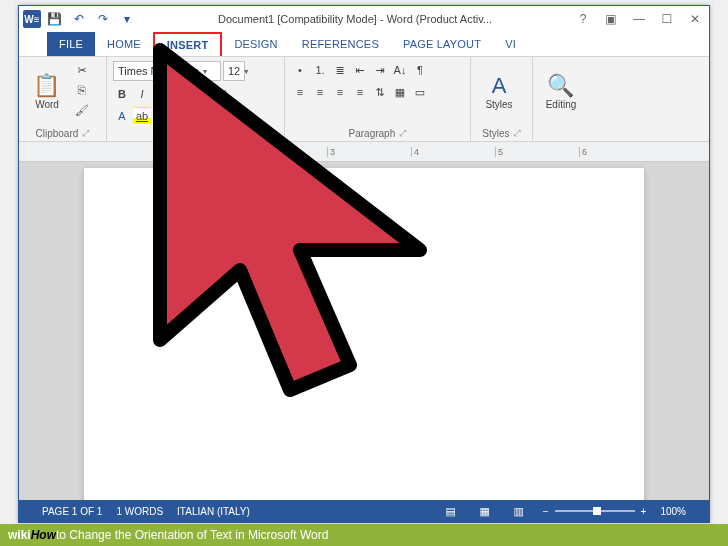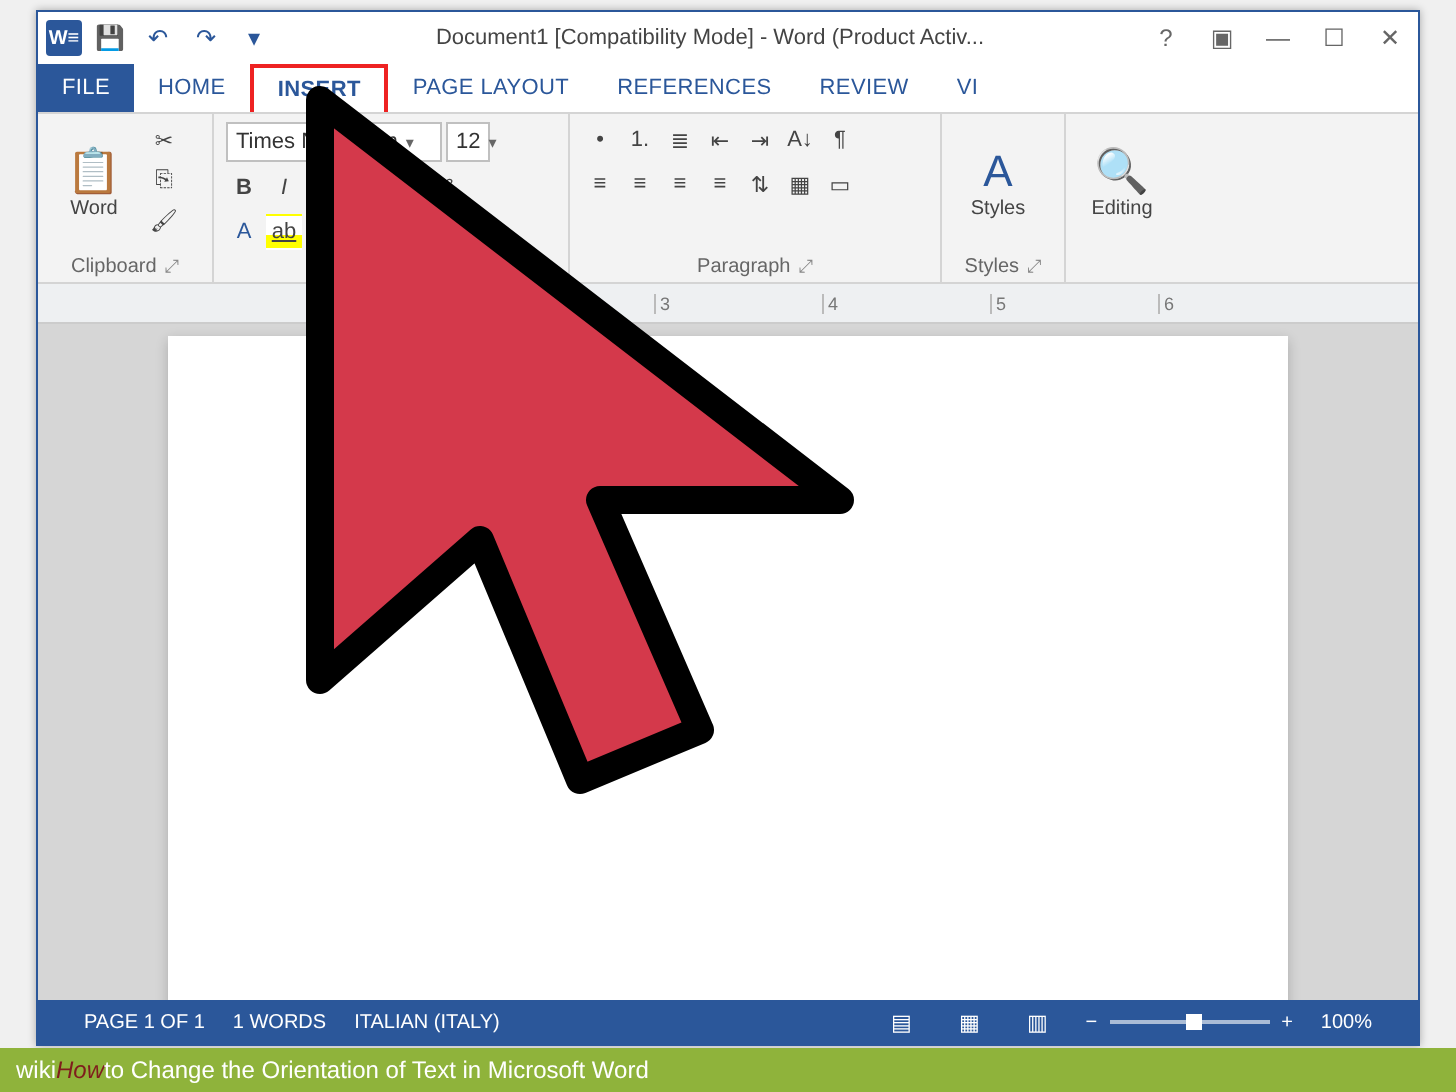--- a/index.html
+++ b/index.html
@@ -15,21 +15,21 @@
   .titlebar { height: 26px; background: #fff; display: flex; align-items: stretch; font-size: 11px; color: #444; }
   .title-left { display: flex; align-items: center; gap: 4px; padding: 0 4px; }
   .word-icon { width: 18px; height: 18px; background: #2b579a; color: #fff; font-weight: bold; font-size: 10px; display: flex; align-items: center; justify-content: center; border-radius: 2px; }
   .qat-btn { width: 20px; height: 20px; display: flex; align-items: center; justify-content: center; color: #2b579a; cursor: pointer; font-size: 12px; }
   .title-center { flex: 1; display: flex; align-items: center; justify-content: center; overflow: hidden; white-space: nowrap; }
   .title-right { display: flex; align-items: center; }
   .winbtn { width: 28px; height: 26px; display: flex; align-items: center; justify-content: center; color: #666; font-size: 12px; cursor: pointer; }
   
   .tabstrip { height: 24px; background: #fff; display: flex; align-items: stretch; font-size: 11px; }
   .tab { padding: 0 12px; display: flex; align-items: center; color: #2b579a; cursor: pointer; text-transform: uppercase; letter-spacing: .2px; }
-  .tab.file { background: #2b579a; color: #fff; }
+  .tab.file { background: #2b579a; color: #fff; margin-left: 28px; }
   .tab.active { border: 2px solid #e22; border-bottom: none; color: #2b579a; font-weight: 600; background:#fff; }
   
   .ribbon { height: 86px; background: #f3f3f3; border-top: 1px solid #d4d4d4; border-bottom: 1px solid #d4d4d4; display: flex; }
   .group { border-right: 1px solid #d4d4d4; display: flex; flex-direction: column; padding: 4px 6px 0 6px; }
   .group .body { flex: 1; display: flex; align-items: flex-start; gap: 4px; }
   .group .label { height: 16px; font-size: 10px; color: #666; text-align: center; display:flex; align-items:center; justify-content:center; gap:4px; }
   .dlaunch { font-size: 9px; color: #888; }
   .bigbtn { display: flex; flex-direction: column; align-items: center; justify-content: center; width: 44px; height: 60px; font-size: 10px; color: #444; cursor: pointer; }
   .bigbtn .ic { font-size: 22px; color: #2b579a; }
   .col { display: flex; flex-direction: column; gap: 2px; }
@@ -46,22 +46,22 @@
   .cursor-caret { width: 1px; height: 16px; background: #000; }
   
   .statusbar { height: 22px; background: #2b579a; color: #fff; display: flex; align-items: center; font-size: 10px; padding: 0 23px; gap: 14px; }
   .statusbar .spacer { flex: 1; }
   .viewbtn { width: 20px; height: 16px; display:flex; align-items:center; justify-content:center; cursor:pointer; font-size:11px; }
   .zoom { display:flex; align-items:center; gap:6px; }
   .zoom .track { width: 80px; height: 2px; background: rgba(255,255,255,.6); position: relative; }
   .zoom .thumb { position:absolute; left: 38px; top:-3px; width:8px; height:8px; background:#fff; }
   
   .caption { position: absolute; left: 0; bottom: 0; width: 728px; height: 22px; background: #8fb33b; color: #fff; font-size: 12px; display: flex; align-items: center; padding: 0 8px; }
-  .caption .wk { font-weight: normal; color: #fff; }
-  .caption .how { color: #7f1d1d; font-style: italic; }
+  .caption .wk { font-weight: bold; color: #fff; }
+  .caption .how { color: #000000; font-style: italic; font-weight: bold; }
   
   .bigcursor { position: absolute; left: 130px; top: 40px; width: 340px; height: 400px; pointer-events: none; }
 </style>
 </head>
 <body>
 
 <div class="stage">
   <div class="win">
 
     <div class="titlebar">
@@ -79,23 +79,23 @@
         <div class="winbtn">—</div>
         <div class="winbtn">☐</div>
         <div class="winbtn close">✕</div>
       </div>
     </div>
 
     <div class="tabstrip">
       <div class="tab file">FILE</div>
       <div class="tab">HOME</div>
       <div class="tab active">INSERT</div>
+      <div class="tab">DESIGN</div>
+      <div class="tab">REFERENCES</div>
       <div class="tab">PAGE LAYOUT</div>
-      <div class="tab">REFERENCES</div>
-      <div class="tab">REVIEW</div>
       <div class="tab">VI</div>
     </div>
 
     <div class="ribbon">
 
       <div class="group" style="width:88px">
         <div class="body">
           <div class="bigbtn">
             <div class="ic">📋</div>
             <div>Word</div>

